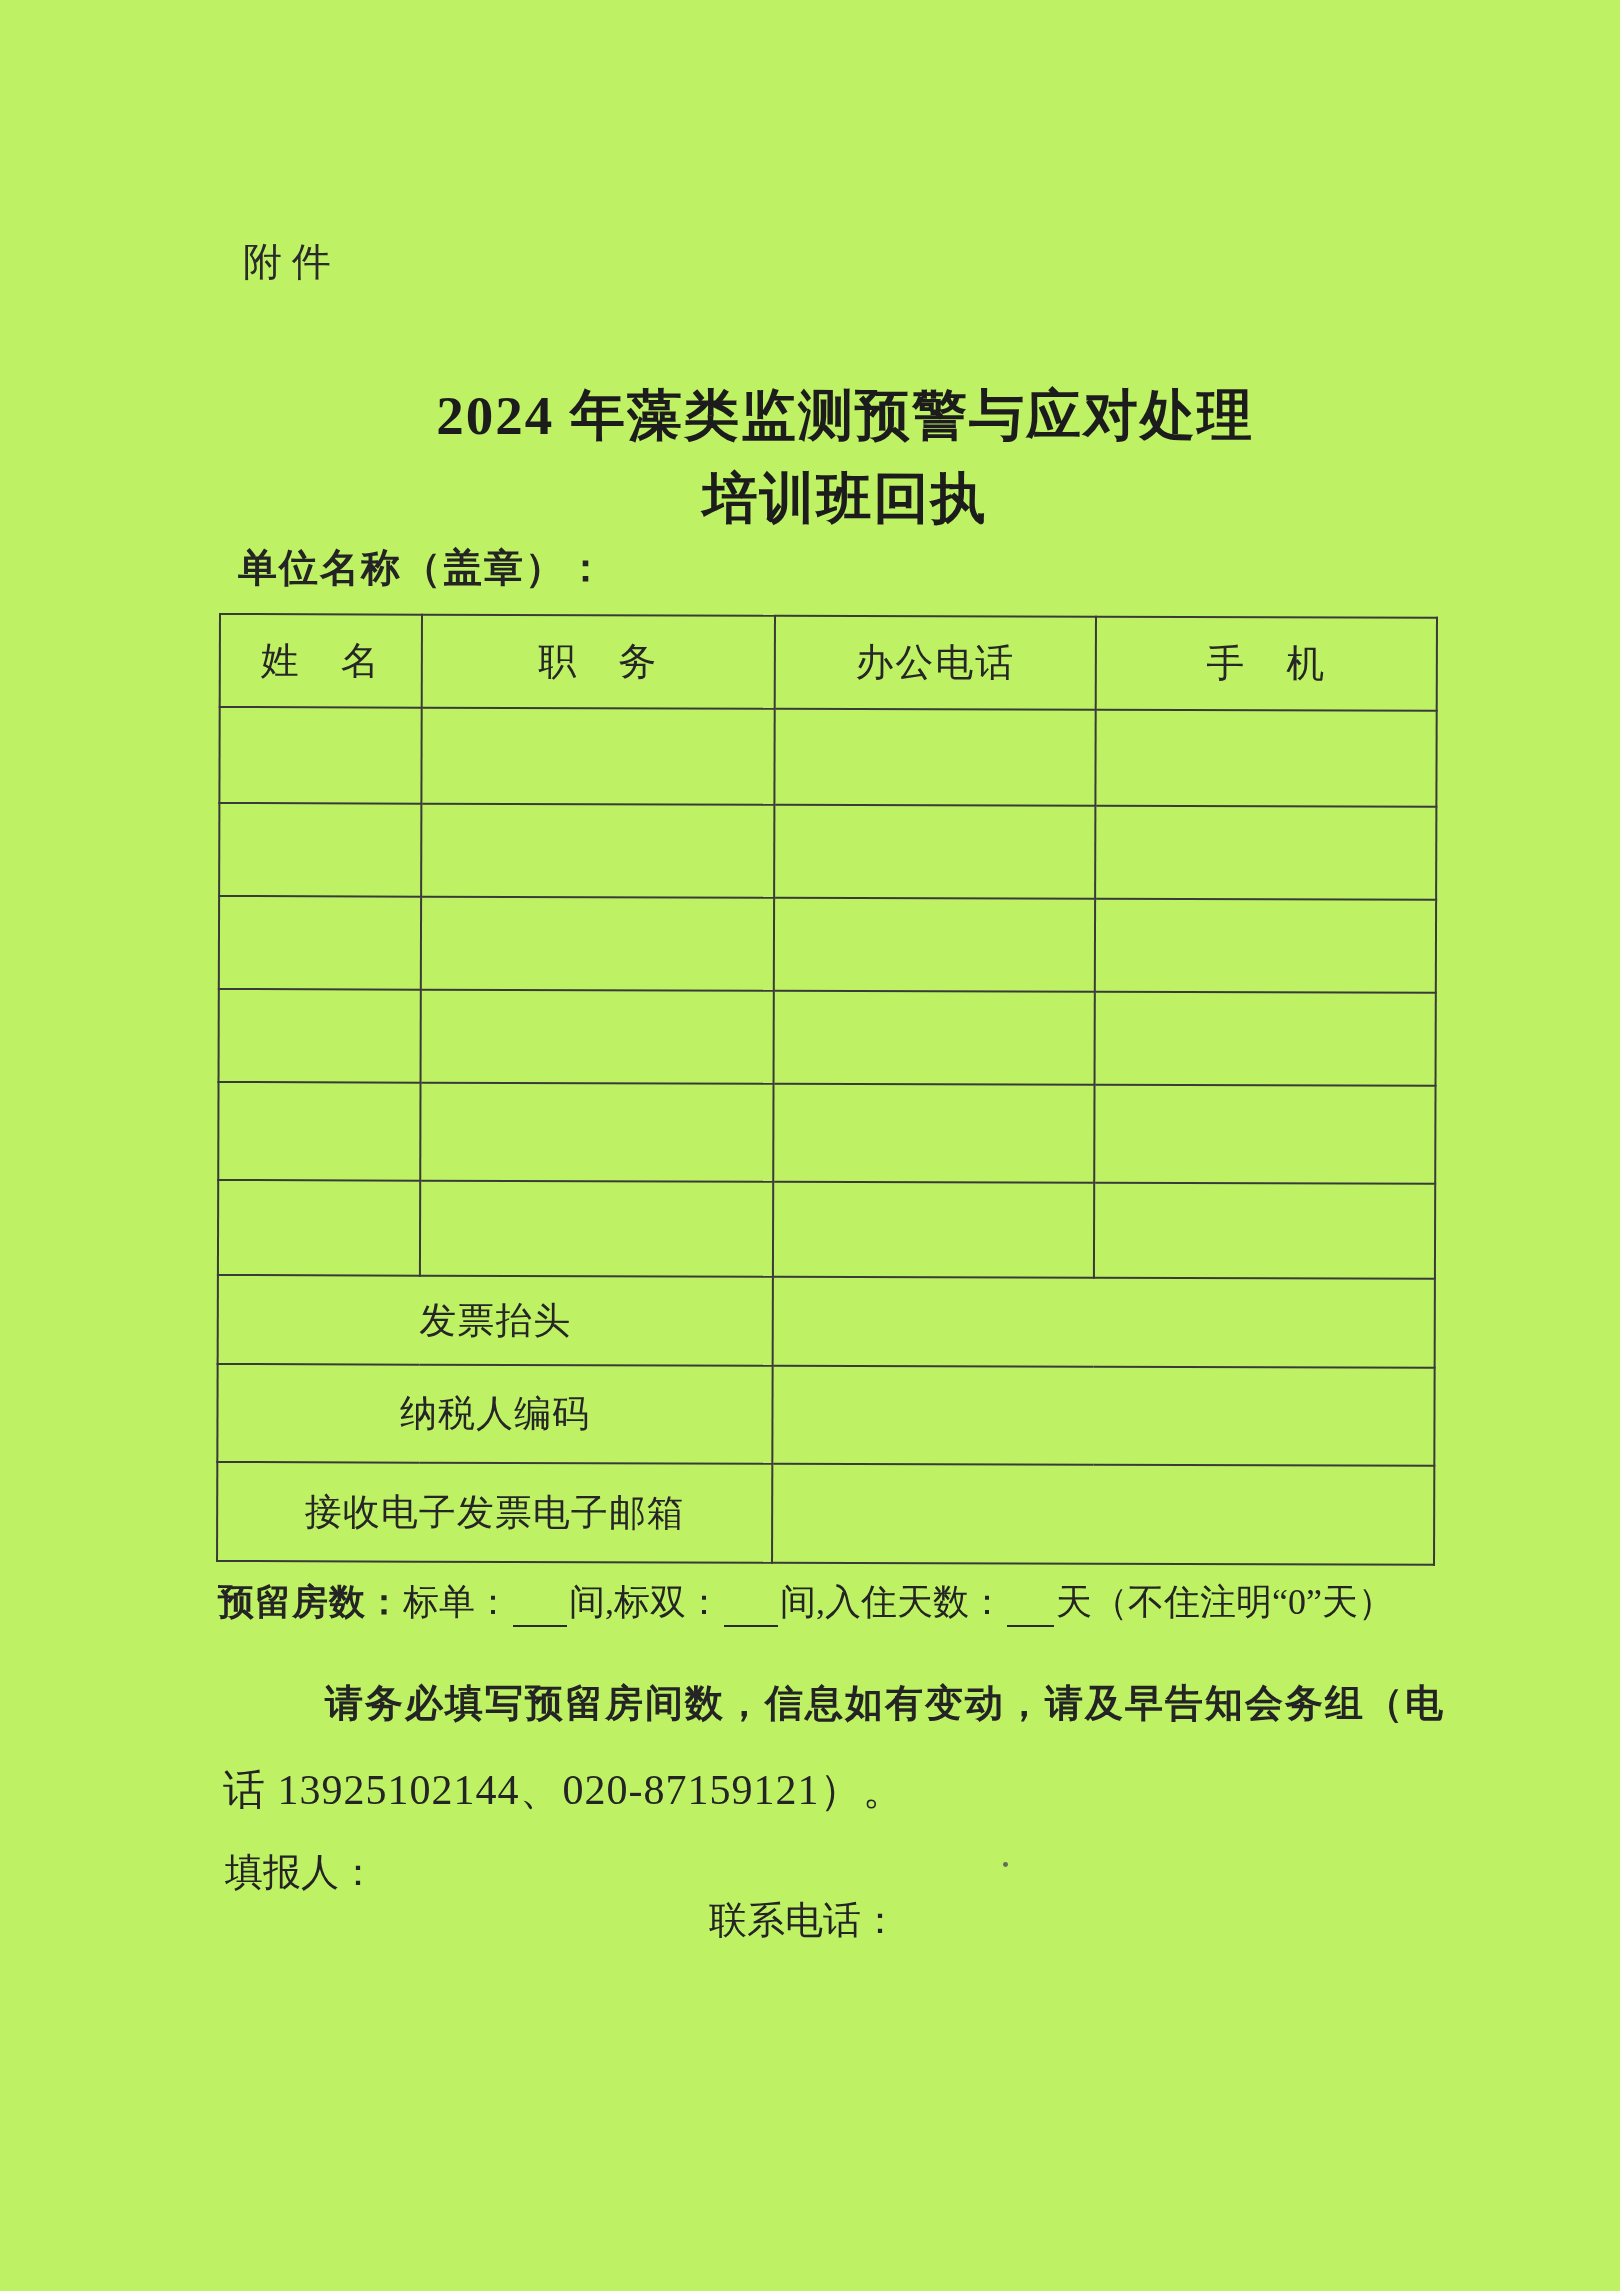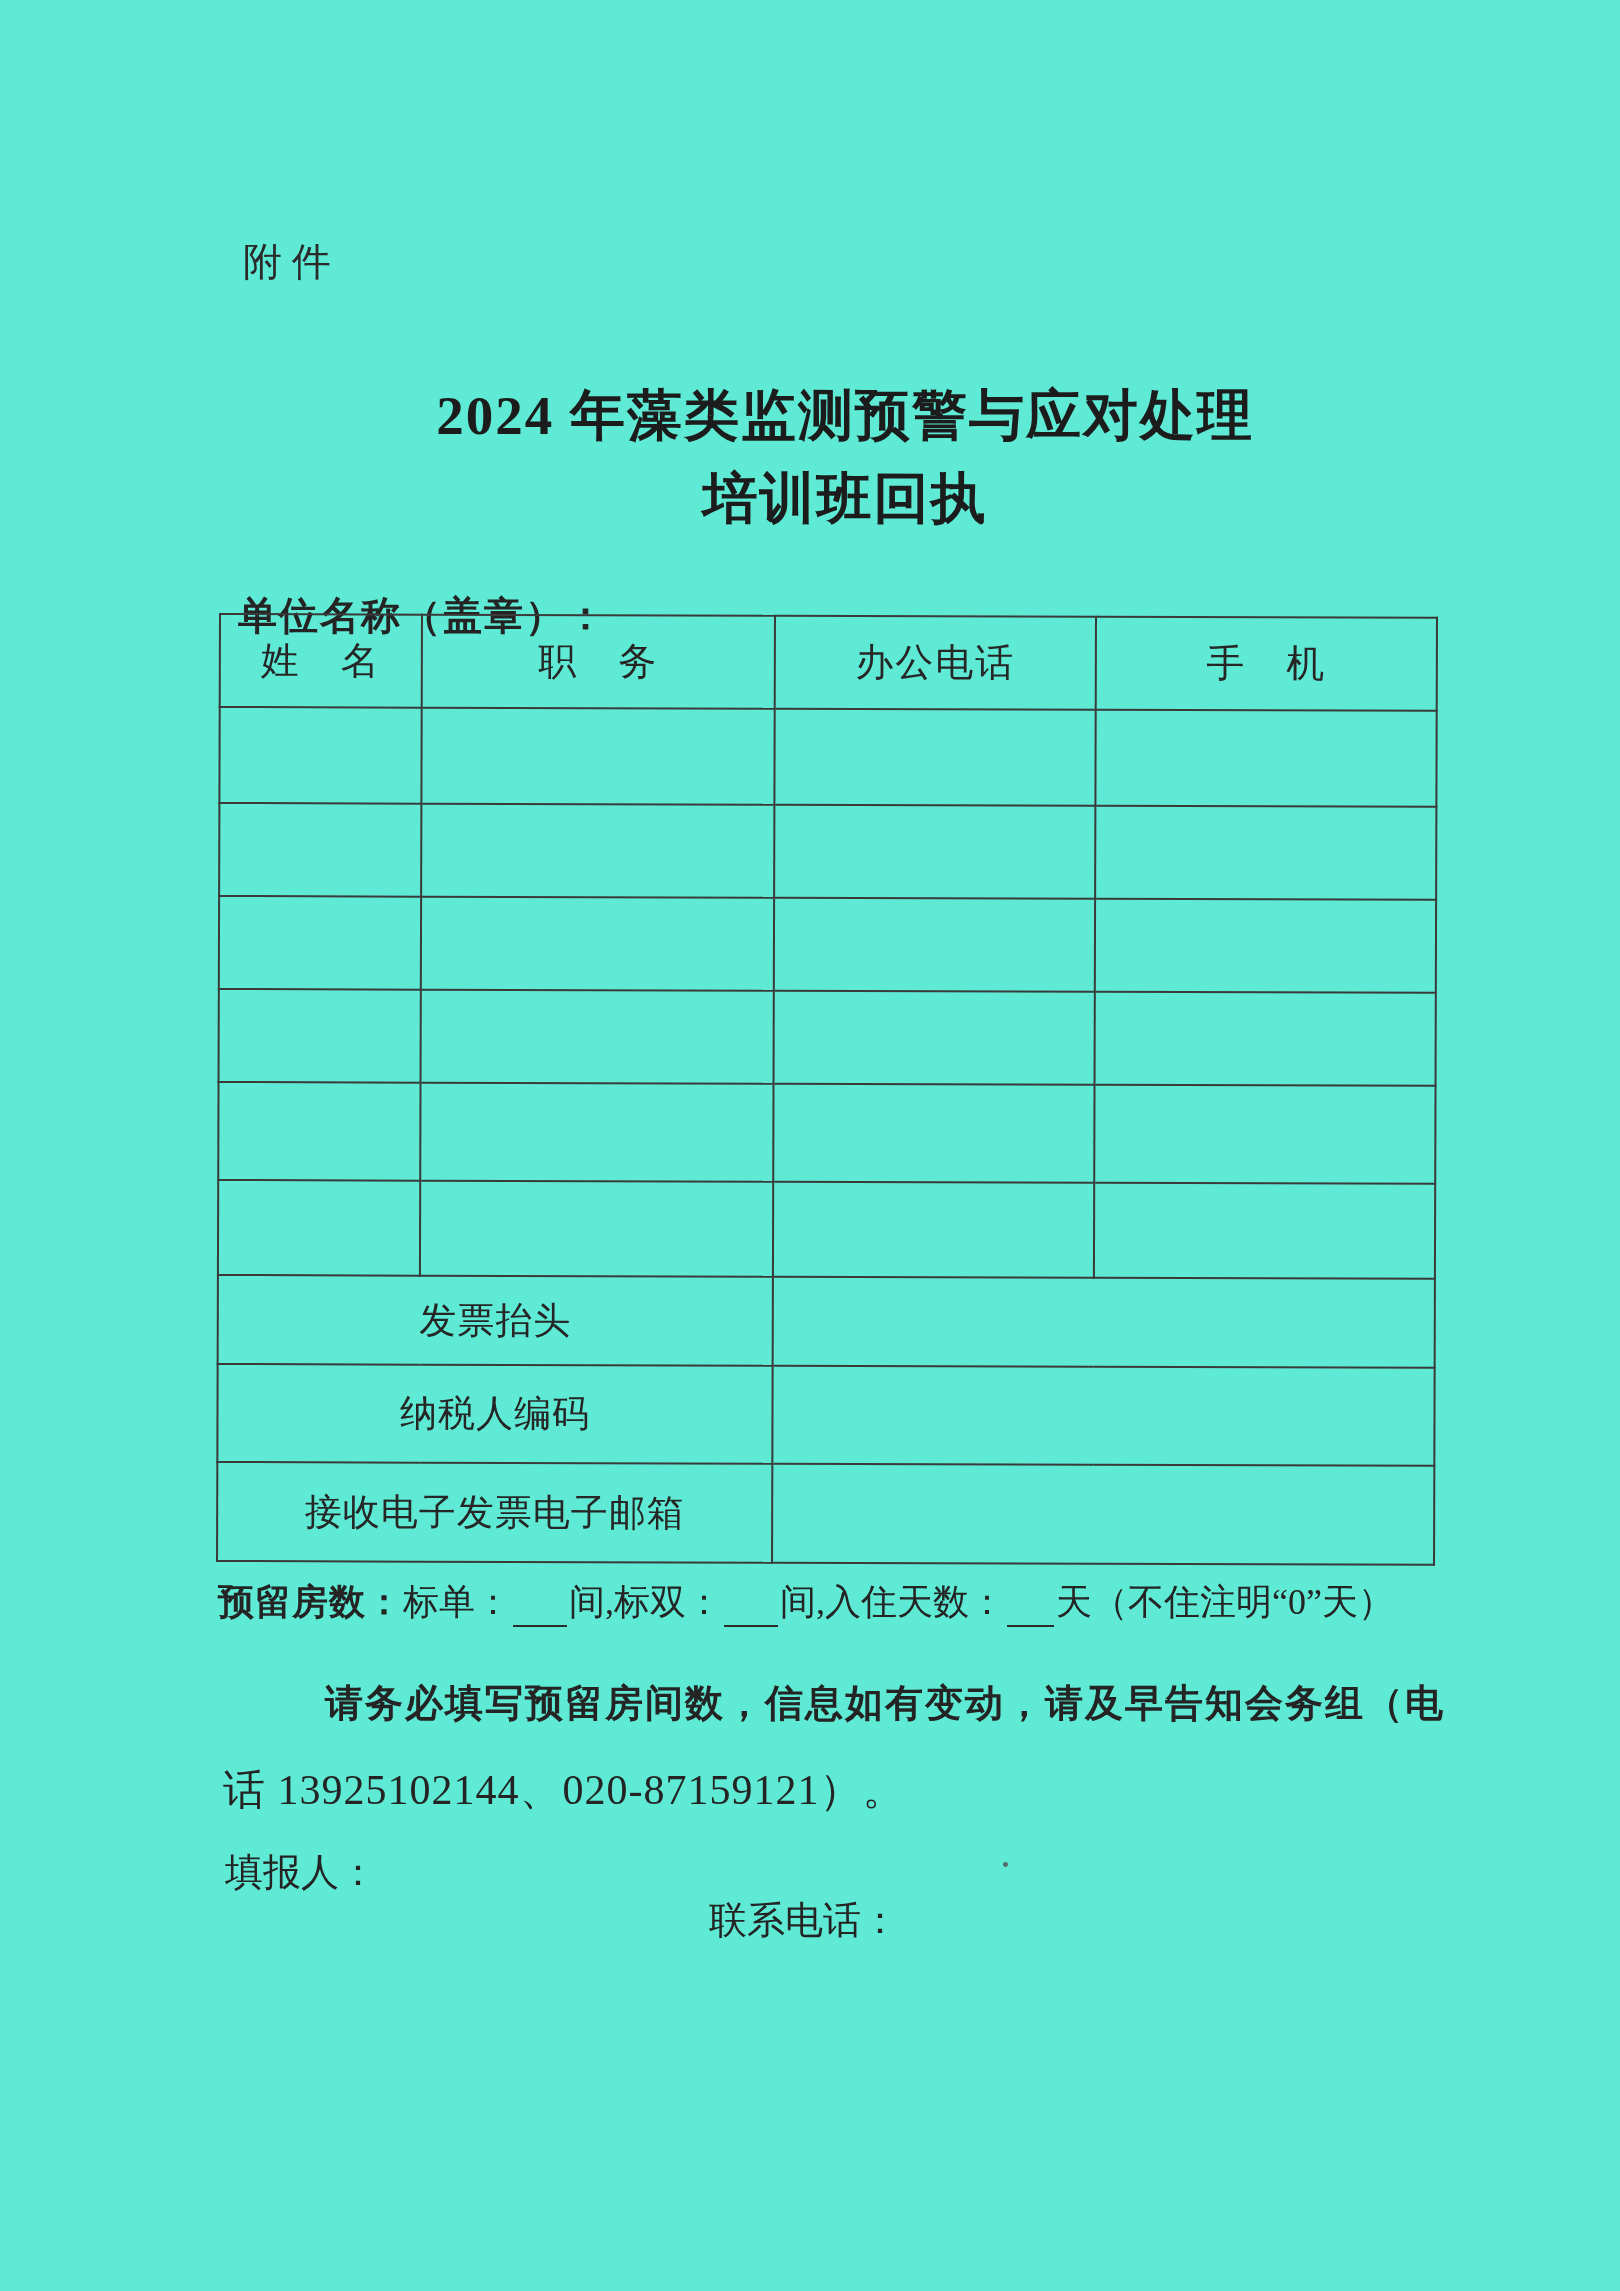--- a/index.html
+++ b/index.html
@@ -4,21 +4,21 @@
 <style>
   html, body {
     margin: 0;
     padding: 0;
     background: #ffffff;
   }
   .page {
     position: relative;
     width: 1620px;
     height: 2292px;
-    background: #5eead4;
+    background: #bef264;
     overflow: hidden;
     font-family: "Liberation Serif", "DejaVu Serif", serif;
     color: #222;
   }
   .attachment {
     position: absolute;
     left: 243px;
     top: 235px;
     font-size: 39px;
     letter-spacing: 9.8px;
@@ -38,21 +38,20 @@
     padding-left: 35px;
   }
   .unit-label {
     position: absolute;
     left: 238px;
     top: 541px;
     font-size: 39px;
     font-weight: 600;
     letter-spacing: 2px;
     color: #242424;
-    margin-top: 48px;
   }
   table.form-table {
     position: absolute;
     left: 219px;
     top: 613px;
     width: 1217px;
     border-collapse: collapse;
     table-layout: fixed;
     transform: rotate(0.18deg);
     transform-origin: left top;

